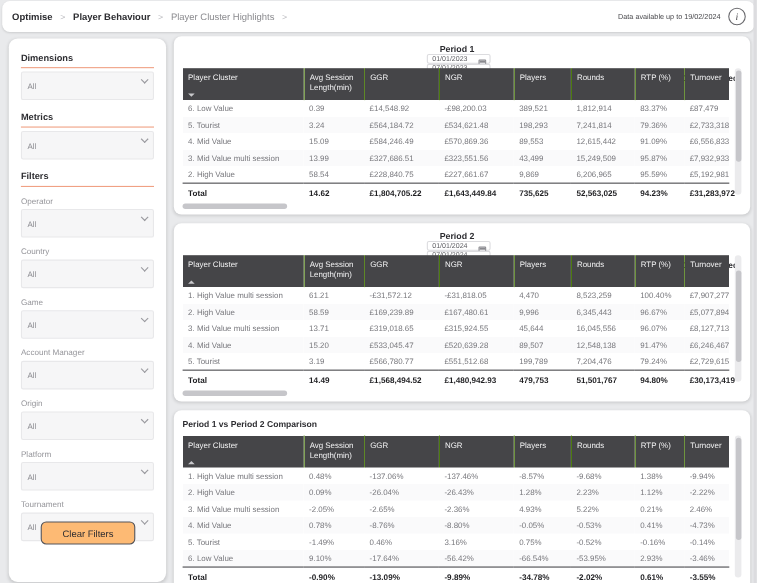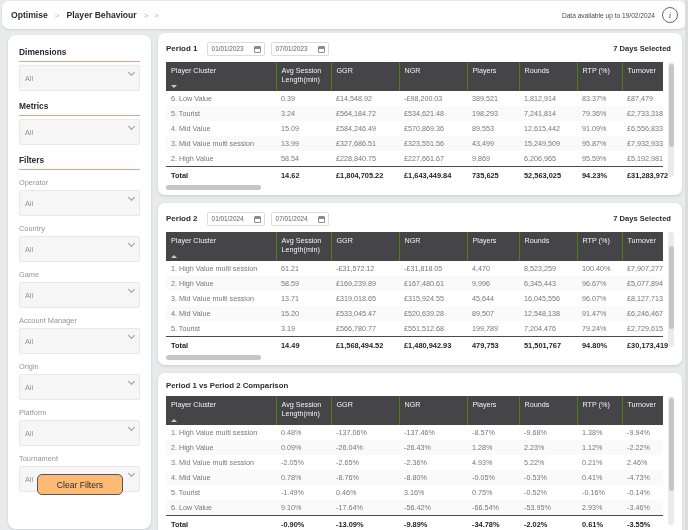--- a/index.html
+++ b/index.html
@@ -85,21 +85,21 @@
     width: 524px; height: 492px;
   }
   .panel {
     background: #fff; border-radius: 7px;
     box-shadow: 0 1px 3px rgba(0,0,0,.13);
     padding: 7px 8px 5px 8px;
     margin-bottom: 8px;
     position: relative;
   }
   .panel-head {
-    display: flex; align-items: center; height: 17px; margin-bottom: 5px;
+    display: flex; align-items: center; height: 17px; margin-bottom: 5px; flex-direction: column;
   }
   .period-label {
     font-size: 8px; font-weight: bold; color: #2c2c30; margin-right: 9px;
   }
   .date-box {
     width: 58px; height: 14px; border: 1px solid #dcdcdf; border-radius: 2px;
     background: #fff; display: flex; align-items: center;
     padding: 0 4px; font-size: 6.4px; color: #5d5d62; margin-right: 6px;
     position: relative;
   }
@@ -181,20 +181,21 @@
 </style>
 </head>
 <body>
 
 <div class="topbar">
   <div class="crumbs" id="crumbs">
       <span class="crumb strong">Optimise</span>
       <span class="sep">&gt;</span>
       <span class="crumb strong">Player Behaviour</span>
       <span class="sep">&gt;</span>
+      <span class="crumb">Player Cluster Highlights</span>
       <span class="sep">&gt;</span>
     </div>
   <div class="avail">Data available up to 19/02/2024</div>
   <div class="info-icon">i</div>
 </div>
 
 <div class="sidebar">
   <div id="sidebar-sections">
       <div class="sec-title">Dimensions</div>
       <div class="select">

